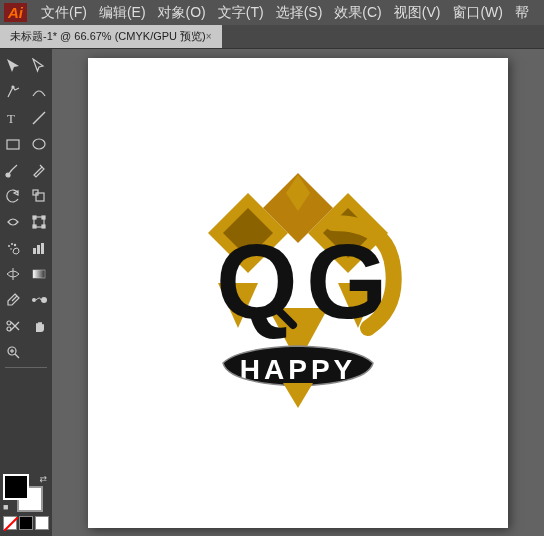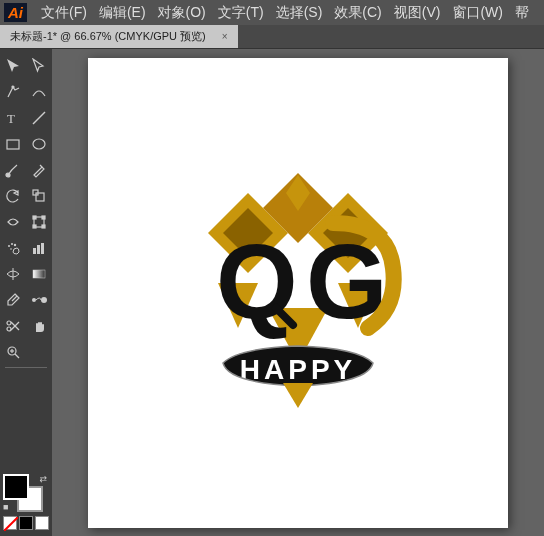--- a/index.html
+++ b/index.html
@@ -22,21 +22,21 @@
       padding: 0 4px;
       gap: 0;
       flex-shrink: 0;
     }
     .ai-logo {
       color: #ff6a00;
       font-weight: bold;
       font-size: 15px;
       font-style: italic;
       margin-right: 8px;
-      background: #0f172a;
+      background: #7f1d1d;
       padding: 1px 4px;
     }
     .menu-item {
       color: #ddd;
       font-size: 14px;
       padding: 2px 6px;
       cursor: pointer;
       white-space: nowrap;
     }
 
@@ -49,21 +49,21 @@
       flex-shrink: 0;
       border-bottom: 1px solid #333;
     }
     .tab {
       background: #c8c8c8;
       color: #222;
       font-size: 11px;
       padding: 3px 10px;
       display: flex;
       align-items: center;
-      gap: 16px;
+      gap: 0;
       height: 100%;
       cursor: pointer;
     }
     .tab-close {
       font-size: 10px;
       color: #555;
       cursor: pointer;
     }
 
     

